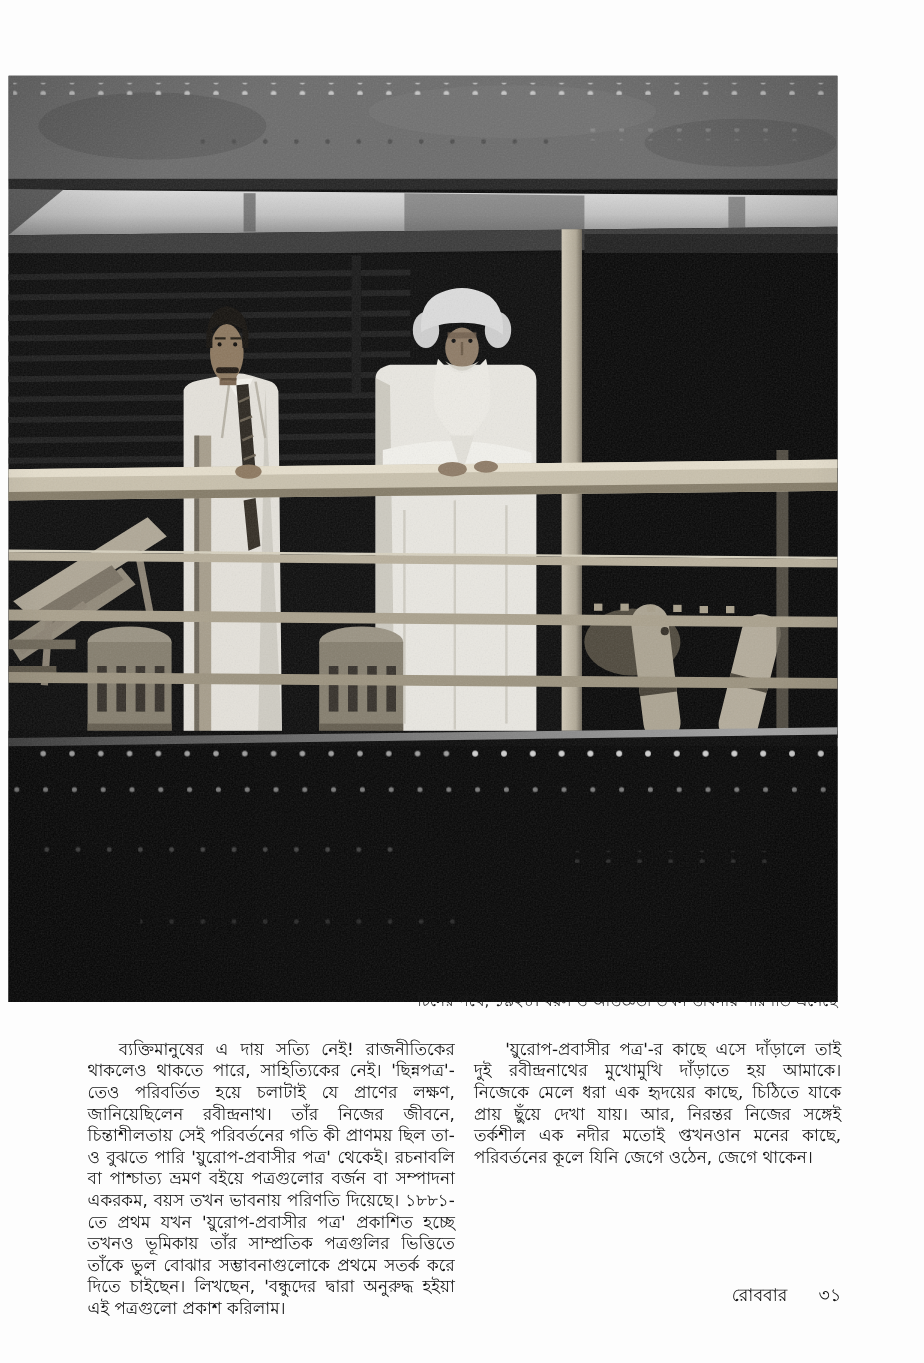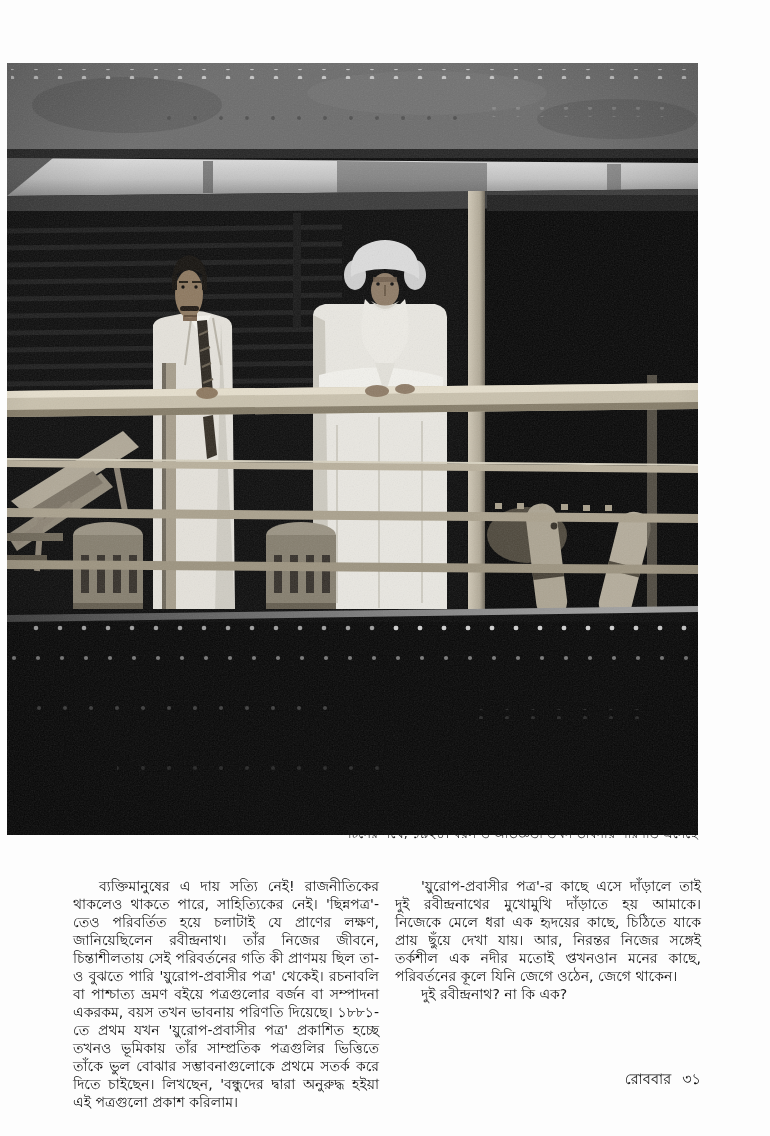--- a/index.html
+++ b/index.html
@@ -10,30 +10,30 @@
   }
   .page{position:absolute;inset:0;background:#fdfdfd;}
   .photo{position:absolute;left:7px;top:63px;width:691px;height:772px;margin:0;}
   .photo svg{display:block;width:100%;height:100%;}
   .caption{
     position:absolute;left:7px;top:826px;width:691px;
     text-align:right;font-size:12.5px;line-height:16px;color:#1b1b1b;letter-spacing:.1px;
   }
   .columns{
     position:absolute;left:73px;top:866px;width:628px;
-    display:flex;gap:16px;margin-top:11px;
+    display:flex;gap:16px;
   }
   .col{width:306px;font-size:14px;line-height:18px;text-align:justify;color:#141414;}
   .col p{margin:0;}
   .col p.indent{text-indent:26px;}
   .footer{
     position:absolute;left:73px;top:1068px;width:628px;
     text-align:right;font-size:14.5px;color:#141414;
   }
-  .footer .pgnum{margin-left:11px;}
+  .footer .pgnum{margin-left:26px;}
 </style>
 </head>
 <body>
 
 <div class="page">
 
   <figure class="photo">
     <svg viewBox="0 0 691 772" preserveAspectRatio="none">
       <defs>
         <pattern id="rivL" width="24" height="10" patternUnits="userSpaceOnUse">
@@ -239,21 +239,20 @@
   </figure>
 
   <div class="caption">চিনের পথে, ১৯২৪। বয়স ও অভিজ্ঞতা তখন ভাবনায় পরিণতি এনেছে</div>
 
   <div class="columns">
     <div class="col">
       <p class="indent">ব্যক্তিমানুষের এ দায় সত্যি নেই! রাজনীতিকের থাকলেও থাকতে পারে, সাহিত্যিকের নেই। 'ছিন্নপত্র'-তেও পরিবর্তিত হয়ে চলাটাই যে প্রাণের লক্ষণ, জানিয়েছিলেন রবীন্দ্রনাথ। তাঁর নিজের জীবনে, চিন্তাশীলতায় সেই পরিবর্তনের গতি কী প্রাণময় ছিল তা-ও বুঝতে পারি 'য়ুরোপ-প্রবাসীর পত্র' থেকেই। রচনাবলি বা পাশ্চাত্য ভ্রমণ বইয়ে পত্রগুলোর বর্জন বা সম্পাদনা একরকম, বয়স তখন ভাবনায় পরিণতি দিয়েছে। ১৮৮১-তে প্রথম যখন 'য়ুরোপ-প্রবাসীর পত্র' প্রকাশিত হচ্ছে তখনও ভূমিকায় তাঁর সাম্প্রতিক পত্রগুলির ভিত্তিতে তাঁকে ভুল বোঝার সম্ভাবনাগুলোকে প্রথমে সতর্ক করে দিতে চাইছেন। লিখছেন, 'বন্ধুদের দ্বারা অনুরুদ্ধ হইয়া এই পত্রগুলো প্রকাশ করিলাম।</p>
     </div>
     <div class="col">
       <p class="indent">'য়ুরোপ-প্রবাসীর পত্র'-র কাছে এসে দাঁড়ালে তাই দুই রবীন্দ্রনাথের মুখোমুখি দাঁড়াতে হয় আমাকে। নিজেকে মেলে ধরা এক হৃদয়ের কাছে, চিঠিতে যাকে প্রায় ছুঁয়ে দেখা যায়। আর, নিরন্তর নিজের সঙ্গেই তর্কশীল এক নদীর মতোই প্তখনওান মনের কাছে, পরিবর্তনের কূলে যিনি জেগে ওঠেন, জেগে থাকেন।</p>
-      <p class="indent">দুই রবীন্দ্রনাথ? না কি এক?</p>
     </div>
   </div>
 
   <div class="footer">
     <span>রোববার</span><span class="pgnum">৩১</span>
   </div>
 
 </div>
 
 </body></html>

